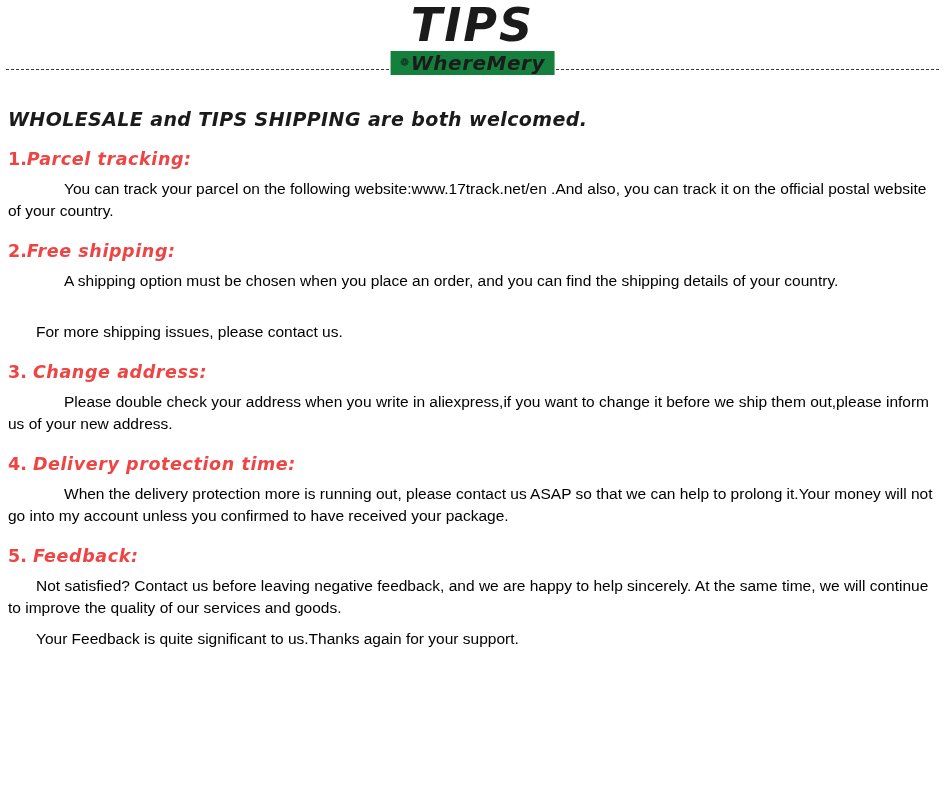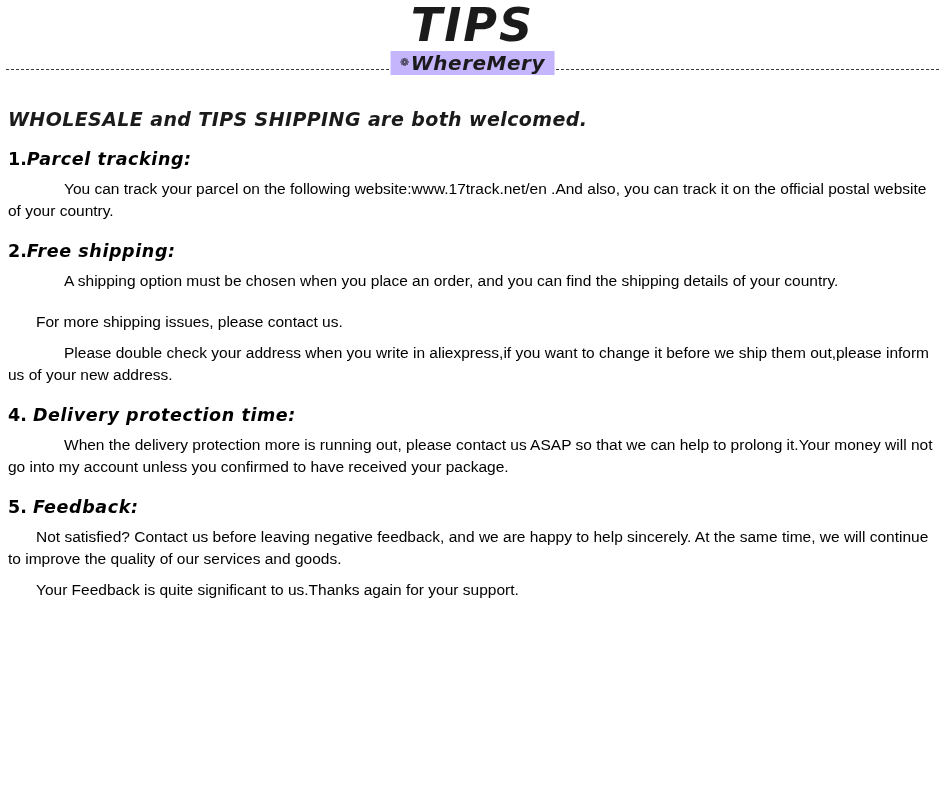--- a/index.html
+++ b/index.html
@@ -41,21 +41,21 @@
     left: 6px;
     right: 6px;
     top: 17px;
     border-top: 1px dashed #3a3a3a;
   }
   .brand {
     position: absolute;
     left: 50%;
     top: -1px;
     transform: translateX(-50%);
-    background: #c4b5fd;
+    background: #15803d;
     padding: 0 10px;
     font-family: "DejaVu Sans", sans-serif;
     font-style: italic;
     font-weight: bold;
     font-size: 20px;
     letter-spacing: 0.5px;
     white-space: nowrap;
     color: #1b1b1b;
   }
   .brand .mark {
@@ -77,41 +77,41 @@
     color: #1b1b1b;
   }
   .heading {
     font-family: "DejaVu Sans", sans-serif;
     font-style: italic;
     font-weight: bold;
     font-size: 17.5px;
     letter-spacing: 0.6px;
     margin-top: 19px;
     margin-bottom: 0;
-    color: #000000;
+    color: #ef4444;
   }
   .heading .num {
     font-style: normal;
     letter-spacing: 0;
   }
   .para {
     font-family: "Liberation Sans", sans-serif;
     font-size: 15.5px;
     line-height: 1.42;
     margin: 9px 0 0 0;
     color: #000000;
   }
   .para.indent {
     text-indent: 56px;
   }
   .para.indent-sm {
     text-indent: 28px;
   }
   .tight {
-    margin-top: 19px;
+    margin-top: 29px;
   }
 </style>
 </head>
 <body>
 
 <div class="page">
 
   <div class="title">TIPS</div>
 
   <div class="brand-row">
@@ -123,20 +123,21 @@
 
     <p class="intro">WHOLESALE and TIPS SHIPPING are both welcomed.</p>
 
     <p class="heading"><span class="num">1.</span><span>Parcel tracking:</span></p>
     <p class="para indent">You can track your parcel on the following website:www.17track.net/en .And also, you can track it on the official postal website of your country.</p>
 
     <p class="heading"><span class="num">2.</span><span>Free shipping:</span></p>
     <p class="para indent">A shipping option must be chosen when you place an order, and you can find the shipping details of your country.</p>
     <p class="para indent-sm tight">For more shipping issues, please contact us.</p>
 
+    <p class="heading"><span class="num">3. </span><span>Change address:</span></p>
     <p class="para indent">Please double check your address when you write in aliexpress,if you want to change it before we ship them out,please inform us of your new address.</p>
 
     <p class="heading"><span class="num">4. </span><span>Delivery protection time:</span></p>
     <p class="para indent">When the delivery protection more is running out, please contact us ASAP so that we can help to prolong it.Your money will not go into my account unless you confirmed to have received your package.</p>
 
     <p class="heading"><span class="num">5. </span><span>Feedback:</span></p>
     <p class="para indent-sm">Not satisfied? Contact us before leaving negative feedback, and we are happy to help sincerely. At the same time, we will continue to improve the quality of our services and goods.</p>
     <p class="para indent-sm">Your Feedback is quite significant to us.Thanks again for your support.</p>
 
   </div>

